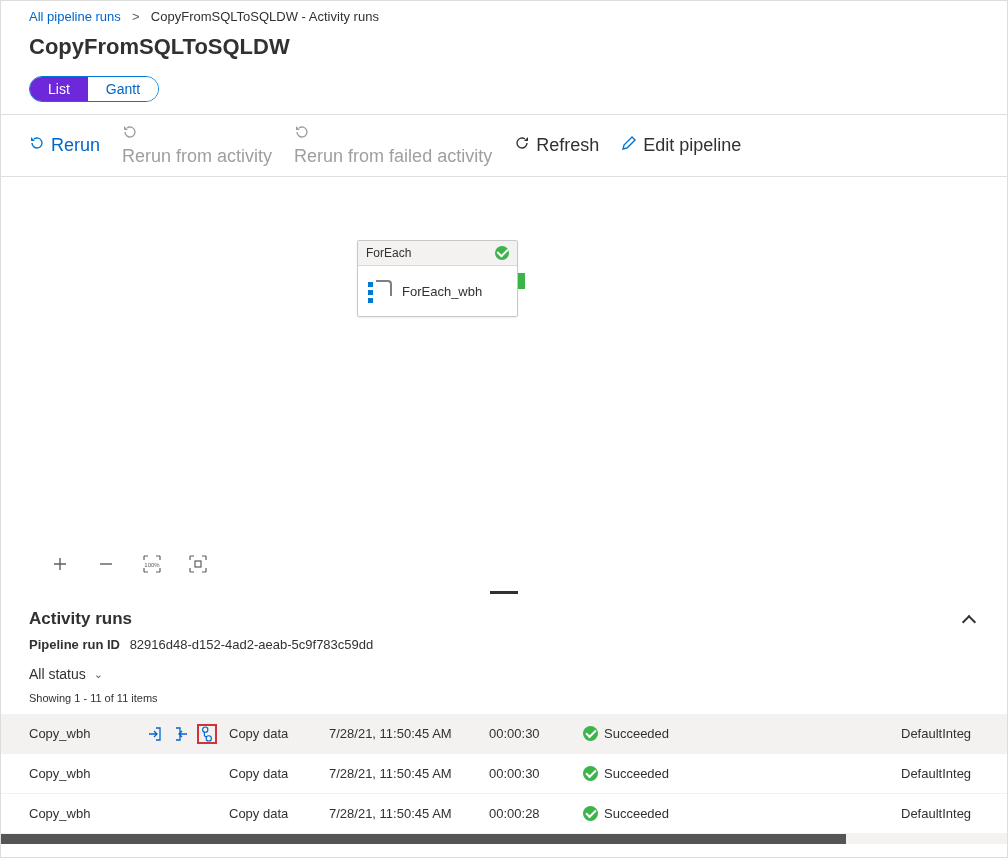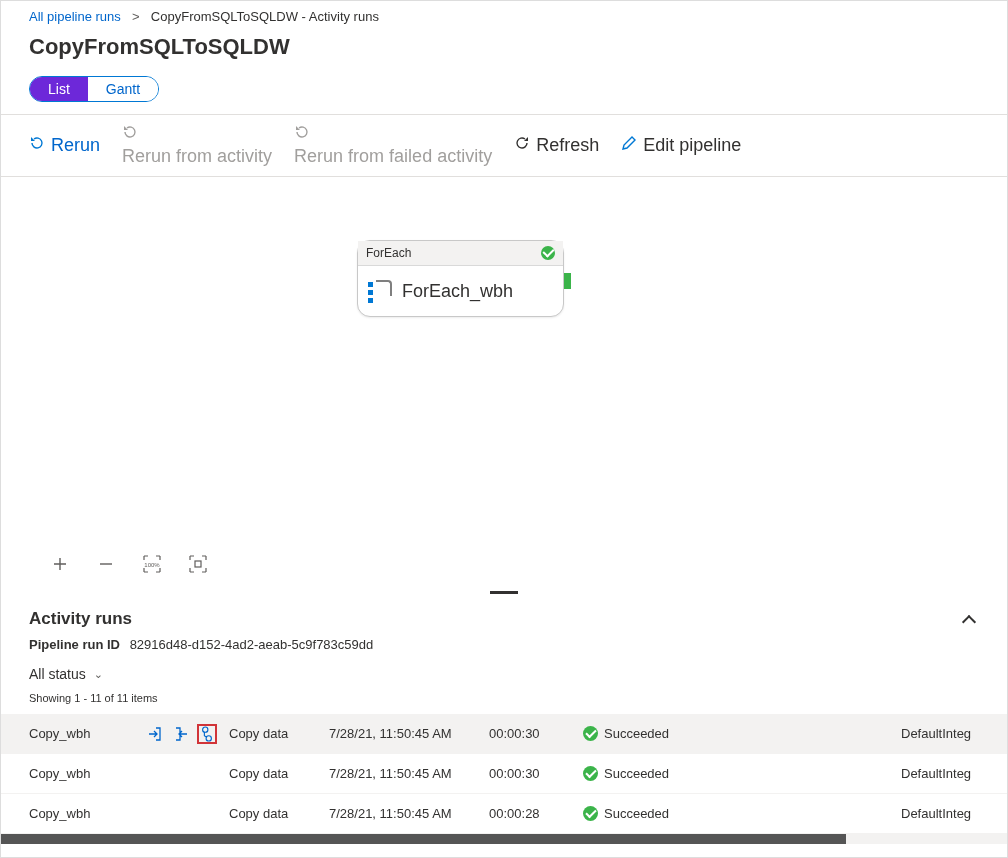--- a/index.html
+++ b/index.html
@@ -66,43 +66,43 @@
   .toolbar .btn svg { width: 16px; height: 16px; flex: none; }
   .canvas {
     position: relative;
     height: 414px;
     background: #fff;
   }
   .node {
     position: absolute;
     left: 356px;
     top: 63px;
-    width: 207px;
+    width: 161px;
     border: 1px solid #c8c8c8;
-    border-radius: 13px;
+    border-radius: 2px;
     background: #fff;
     box-shadow: 0 1px 2px rgba(0,0,0,.08);
   }
   .node .node-head {
     display: flex;
     align-items: center;
     justify-content: space-between;
     padding: 5px 8px;
     background: #f3f2f1;
     border-bottom: 1px solid #d9d9d9;
     font-size: 12px;
   }
   .node-head .succ { width: 14px; height: 14px; background: #3bb44a; border-radius: 50%; display:inline-flex; align-items:center; justify-content:center; }
   .node-head .succ::after { content:""; width:5px; height:8px; border: solid #fff; border-width:0 2px 2px 0; transform: rotate(45deg) translate(-1px,-1px); }
   .node .node-body {
     padding: 14px 10px;
     display: flex;
     gap: 12px;
     align-items: center;
-    font-size: 18px;
+    font-size: 13px;
   }
   .node-body .for-icon {
     width: 22px; height: 22px; position: relative;
   }
   .node-body .for-icon .sq { position:absolute; width:5px; height:5px; background:#0078d4; }
   .node-body .for-icon .arrow { position:absolute; width:16px; height:16px; border:2px solid #7f7f7f; border-left:none; border-bottom:none; border-radius: 0 4px 0 0; right:-2px; top:0; }
   .node::after {
     content:"";
     position:absolute;
     right:-8px; top:32px;

